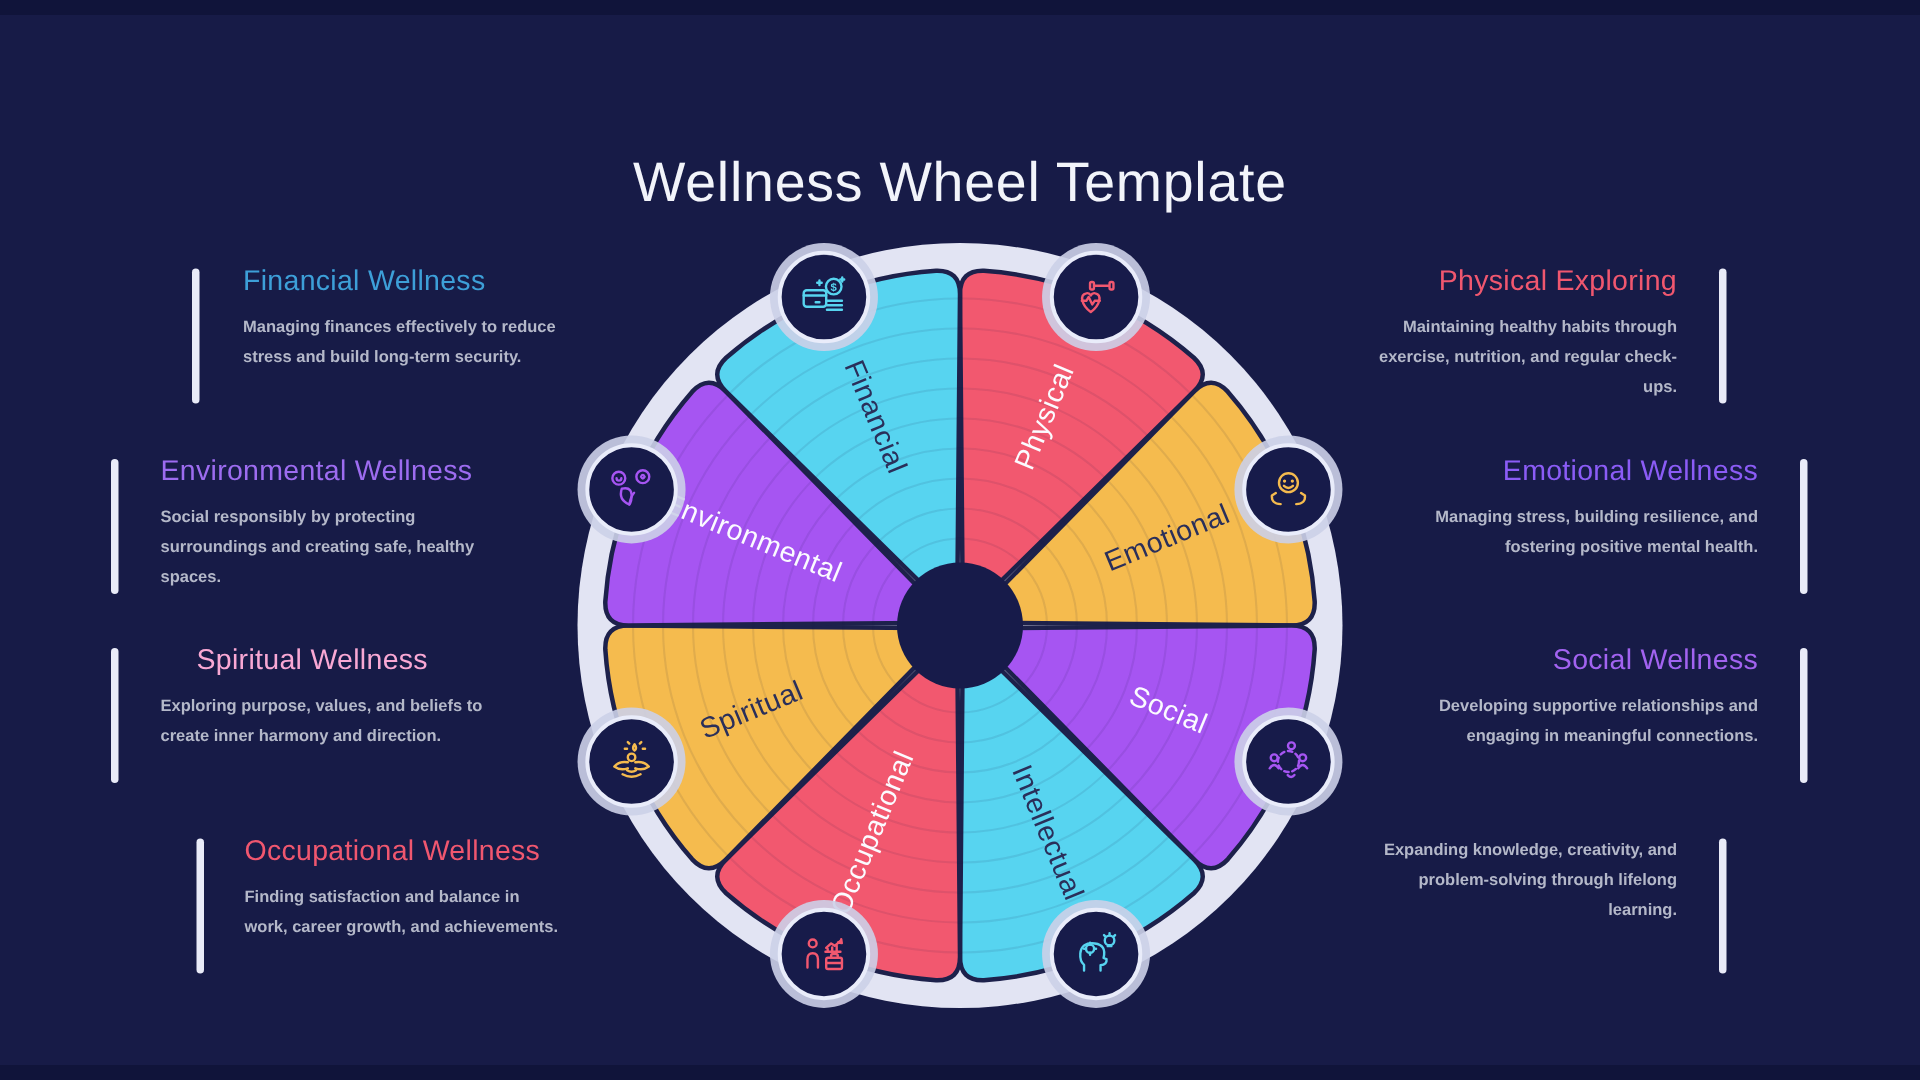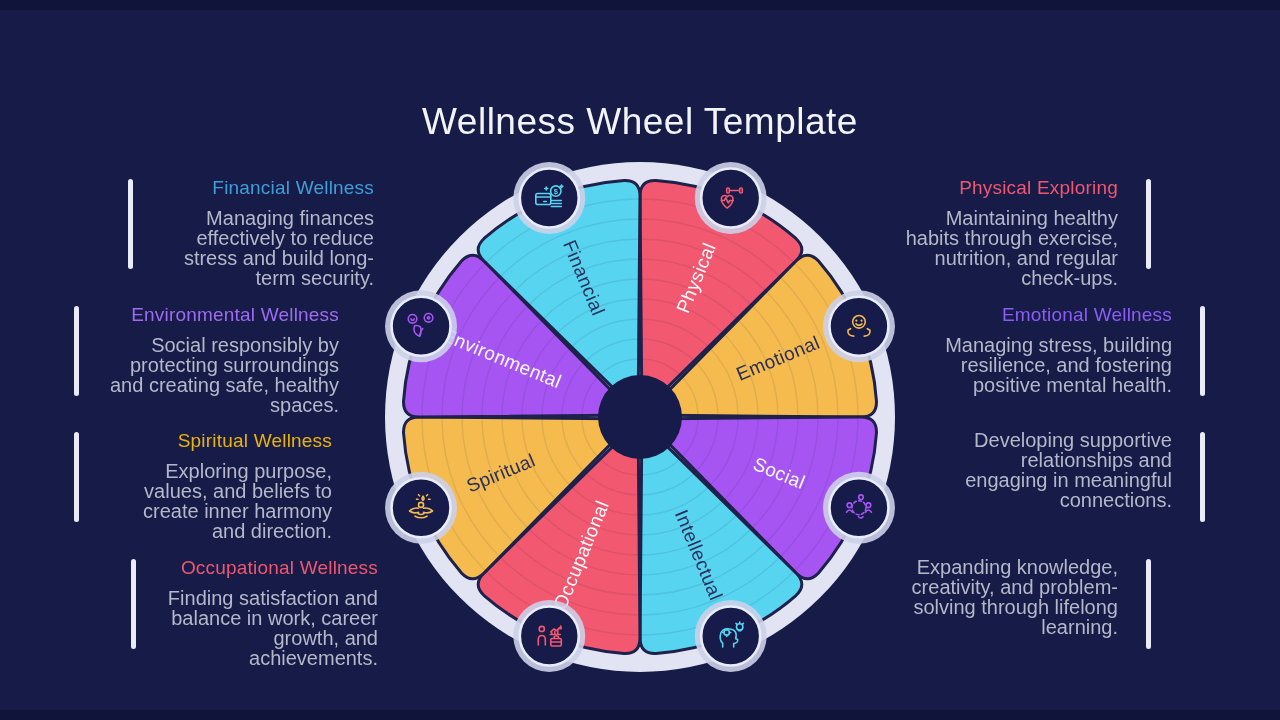--- a/index.html
+++ b/index.html
@@ -9,26 +9,26 @@
     font-family:"Liberation Sans", sans-serif;
     -webkit-font-smoothing:antialiased;
   }
   .edge-strip{position:absolute;left:0;width:1280px;height:10px;background:#10143a;}
   .edge-strip.top{top:0;}
   .edge-strip.bottom{bottom:0;}
   .slide-title{
     position:absolute;top:76px;left:0;width:1280px;text-align:center;
     font-size:37px;font-weight:500;color:#f2f4fa;letter-spacing:.5px;
   }
-  .panel{position:absolute;text-align:right;}
+  .panel{position:absolute;}
   .accent-bar{
     position:absolute;width:5px;border-radius:3px;background:#e9ebf8;height:90px;
   }
   .panel .heading{font-size:19px;font-weight:500;letter-spacing:.2px;margin:0 0 9px 0;}
-  .panel .body{font-size:20px;line-height:20px;color:#b4b8c9;margin:0;}
+  .panel .body{font-size:11px;line-height:20px;color:#b4b8c9;margin:0;font-weight:bold;}
   .panel.right-side{text-align:right;}
   #wheel-svg{position:absolute;left:370px;top:147px;}
   svg text{font-family:"Liberation Sans", sans-serif;}
 </style>
 </head>
 <body>
 
 <div class="edge-strip top"></div>
 <div class="edge-strip bottom"></div>
 
@@ -41,21 +41,21 @@
 </div>
 
 <div class="accent-bar" style="left:74px;top:306px;"></div>
 <div class="panel" style="left:107px;top:304px;width:232px;">
   <p class="heading" style="color: rgb(157, 108, 240);">Environmental Wellness</p>
   <p class="body">Social responsibly by protecting surroundings and creating safe, healthy spaces.</p>
 </div>
 
 <div class="accent-bar" style="left:74px;top:432px;"></div>
 <div class="panel" style="left:107px;top:430px;width:225px;">
-  <p class="heading" style="color: #eab308;">Spiritual Wellness</p>
+  <p class="heading" style="color: #f9a8d4; margin-left: 24px;">Spiritual Wellness</p>
   <p class="body">Exploring purpose, values, and beliefs to create inner harmony and direction.</p>
 </div>
 
 <div class="accent-bar" style="left:131px;top:559px;"></div>
 <div class="panel" style="left:163px;top:557px;width:215px;">
   <p class="heading" style="color: rgb(240, 87, 111);">Occupational Wellness</p>
   <p class="body">Finding satisfaction and balance in work, career growth, and achievements.</p>
 </div>
 
 <div class="accent-bar" style="left:1146px;top:179px;"></div>
@@ -65,20 +65,21 @@
 </div>
 
 <div class="accent-bar" style="left:1200px;top:306px;"></div>
 <div class="panel right-side" style="left:944px;top:304px;width:228px;">
   <p class="heading" style="color: #8b5cf6;">Emotional Wellness</p>
   <p class="body">Managing stress, building resilience, and fostering positive mental health.</p>
 </div>
 
 <div class="accent-bar" style="left:1200px;top:432px;"></div>
 <div class="panel right-side" style="left:944px;top:430px;width:228px;">
+  <p class="heading" style="color: rgb(162, 99, 240);">Social Wellness</p>
   <p class="body">Developing supportive relationships and engaging in meaningful connections.</p>
 </div>
 
 <div class="accent-bar" style="left:1146px;top:559px;"></div>
 <div class="panel right-side" style="left:898px;top:557px;width:220px;">
   <p class="body">Expanding knowledge, creativity, and problem-solving through lifelong learning.</p>
 </div>
 
 <svg id="wheel-svg" width="540" height="540" viewBox="-270 -270 540 540">
     <circle cx="0" cy="0" r="255" fill="#e2e4f3"></circle>

